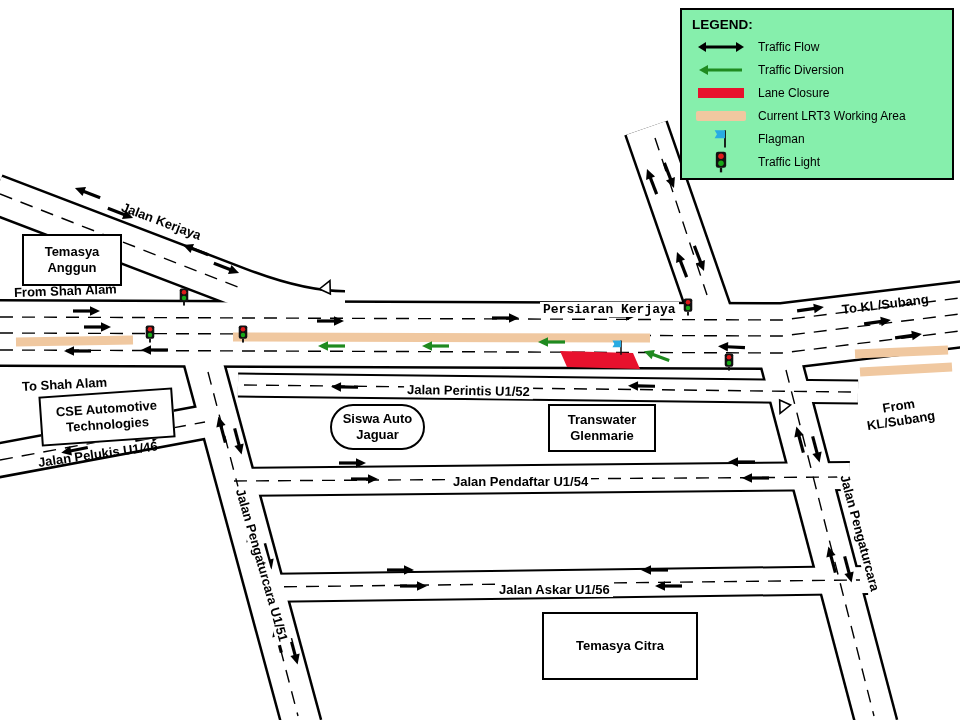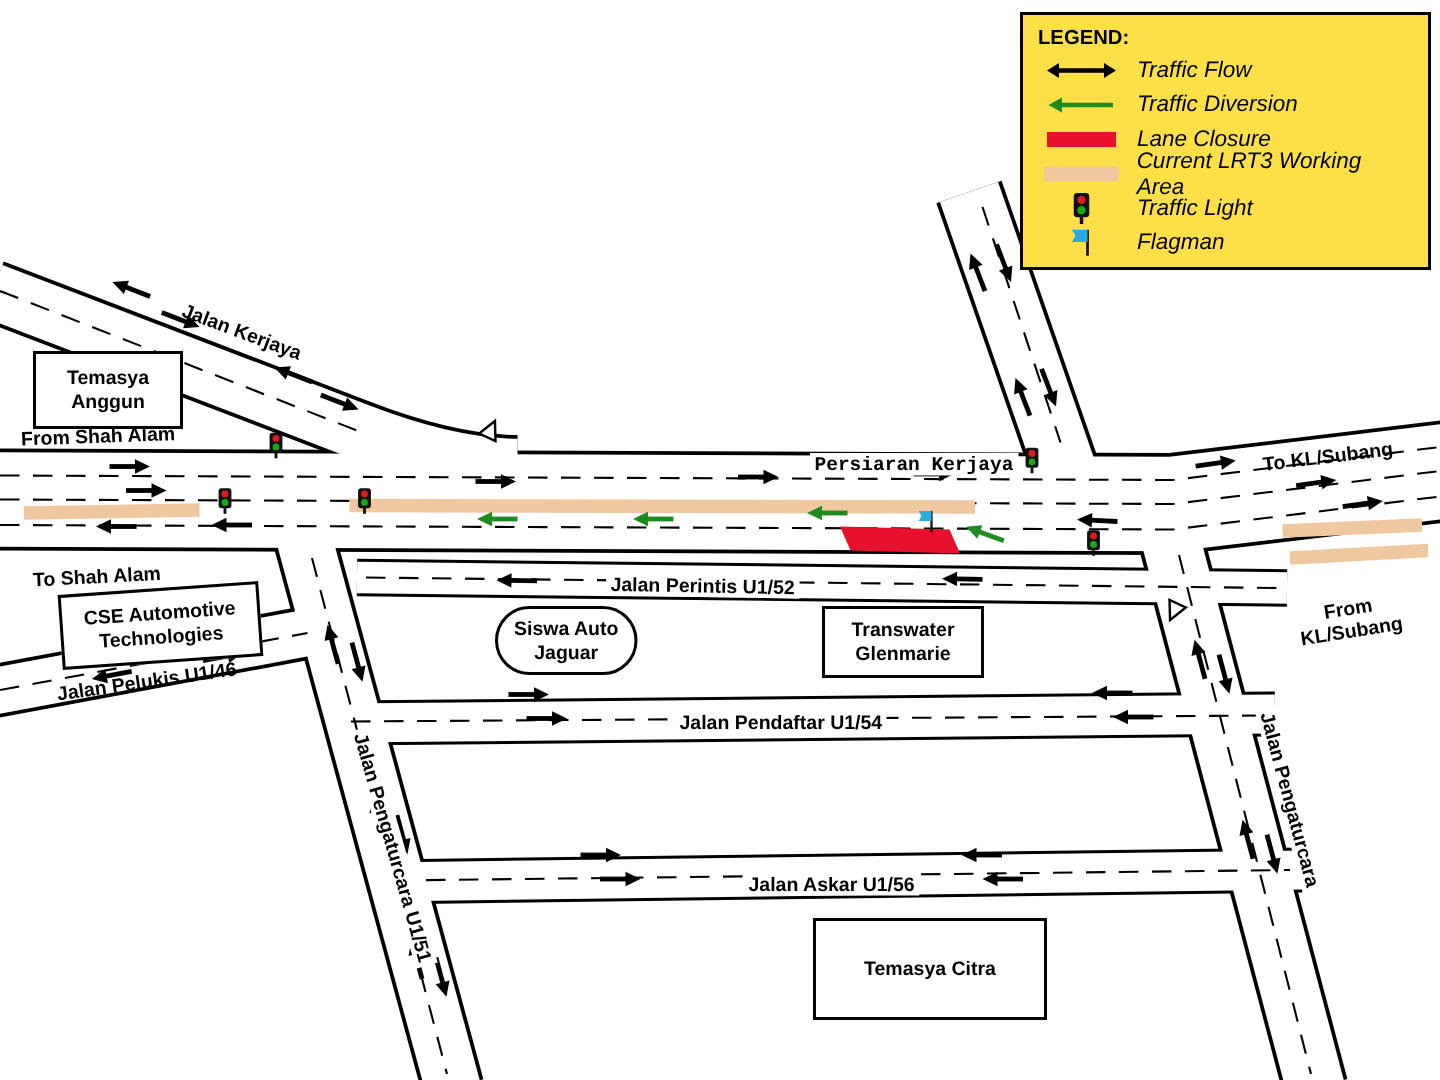--- a/index.html
+++ b/index.html
@@ -22,25 +22,25 @@
 
   .map-label { position:absolute; font-weight:bold; font-size:13px; white-space:nowrap; }
   .onroad { background:#fff; padding:0 3px; }
   .prelines { white-space:pre-line; text-align:center; line-height:1.15; }
 
   .place-box { position:absolute; border:2px solid #000; background:#fff;
     display:flex; align-items:center; justify-content:center; text-align:center;
     font-weight:bold; font-size:13px; line-height:1.25; padding:2px; }
 
   .legend { position:absolute; left:680px; top:8px; width:274px; height:172px;
-    border:2px solid #000; background:#fde047; padding:7px 10px 8px 10px; }
+    border:2px solid #000; background:#86efac; padding:7px 10px 8px 10px; }
   .legend-title { font-weight:bold; font-size:13.5px; margin-bottom:3px; }
   .legend-row { display:flex; align-items:center; height:23px; }
   .legend-icon { width:58px; display:flex; justify-content:center; align-items:center; }
-  .legend-label { font-size:15px; margin-left:8px;font-style:italic; }
+  .legend-label { font-size:12px; margin-left:8px; }
   .lg-red { fill:var(--c-lane_closure,#e8112d); }
   .lg-tan { fill:var(--c-working_area,#f0c8a0); }
   .lg-grn-s { stroke:var(--c-diversion,#1f8a1f); }
   .lg-grn-f { fill:var(--c-diversion,#1f8a1f); }
 </style>
 </head>
 <body>
 
 <div id="stage">
 
@@ -244,30 +244,30 @@
       <span class="legend-icon">
         <svg width="52" height="12" viewBox="0 0 52 12">
             <rect class="lg-tan" x="1" y="1" width="50" height="10" rx="2"></rect>
           </svg>
       </span>
       <span class="legend-label">Current LRT3 Working Area</span>
     </div>
 
     <div class="legend-row">
       <span class="legend-icon">
+        <svg width="20" height="22" viewBox="-14 -16 20 22">
+            <use href="#flag" transform="scale(1.15)"></use>
+          </svg>
+      </span>
+      <span class="legend-label">Flagman</span>
+    </div>
+
+    <div class="legend-row">
+      <span class="legend-icon">
         <svg width="20" height="24" viewBox="-10 -12 20 24">
             <use href="#tl" transform="scale(1.15)"></use>
           </svg>
       </span>
       <span class="legend-label">Traffic Light</span>
     </div>
-
-    <div class="legend-row">
-      <span class="legend-icon">
-        <svg width="20" height="22" viewBox="-14 -16 20 22">
-            <use href="#flag" transform="scale(1.15)"></use>
-          </svg>
-      </span>
-      <span class="legend-label">Flagman</span>
-    </div>
   </div>
 
 </div>
 
 </body></html>

